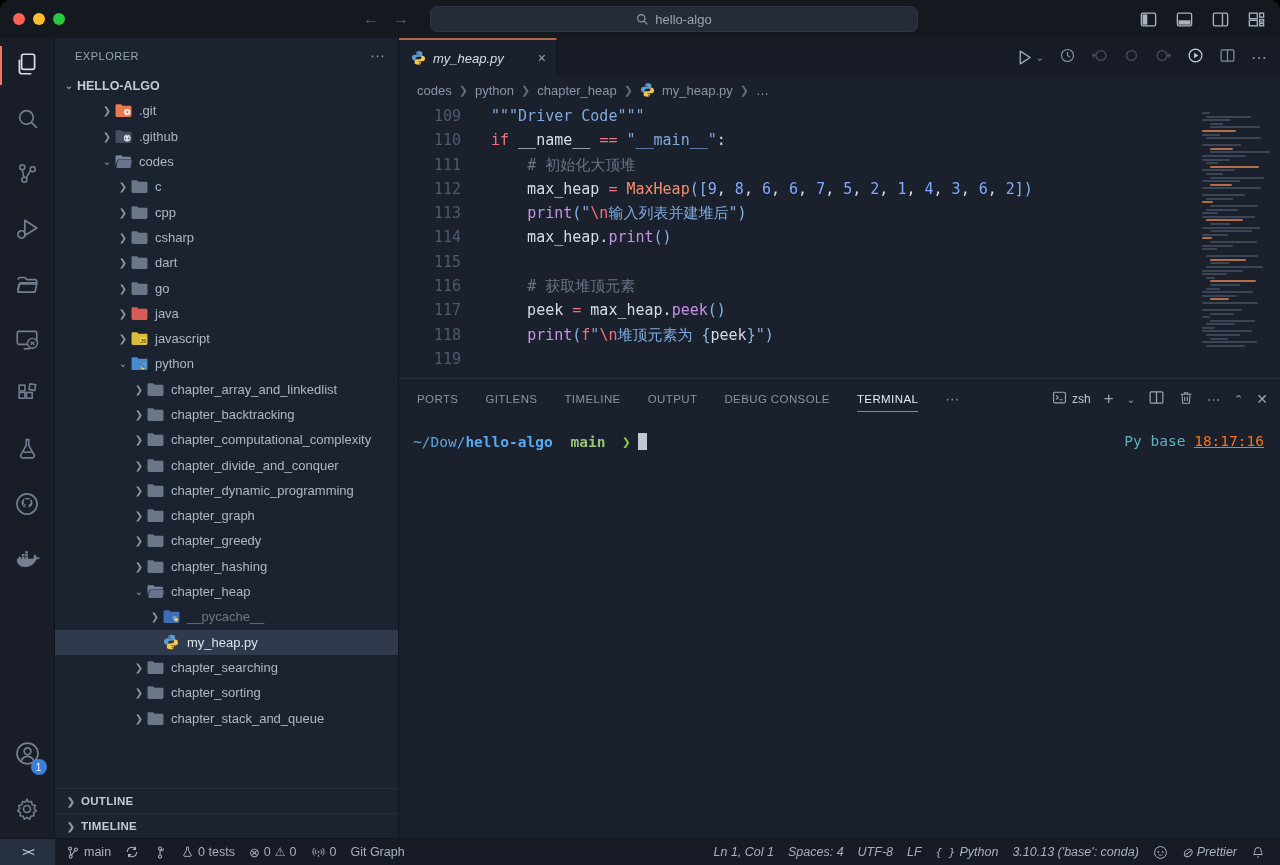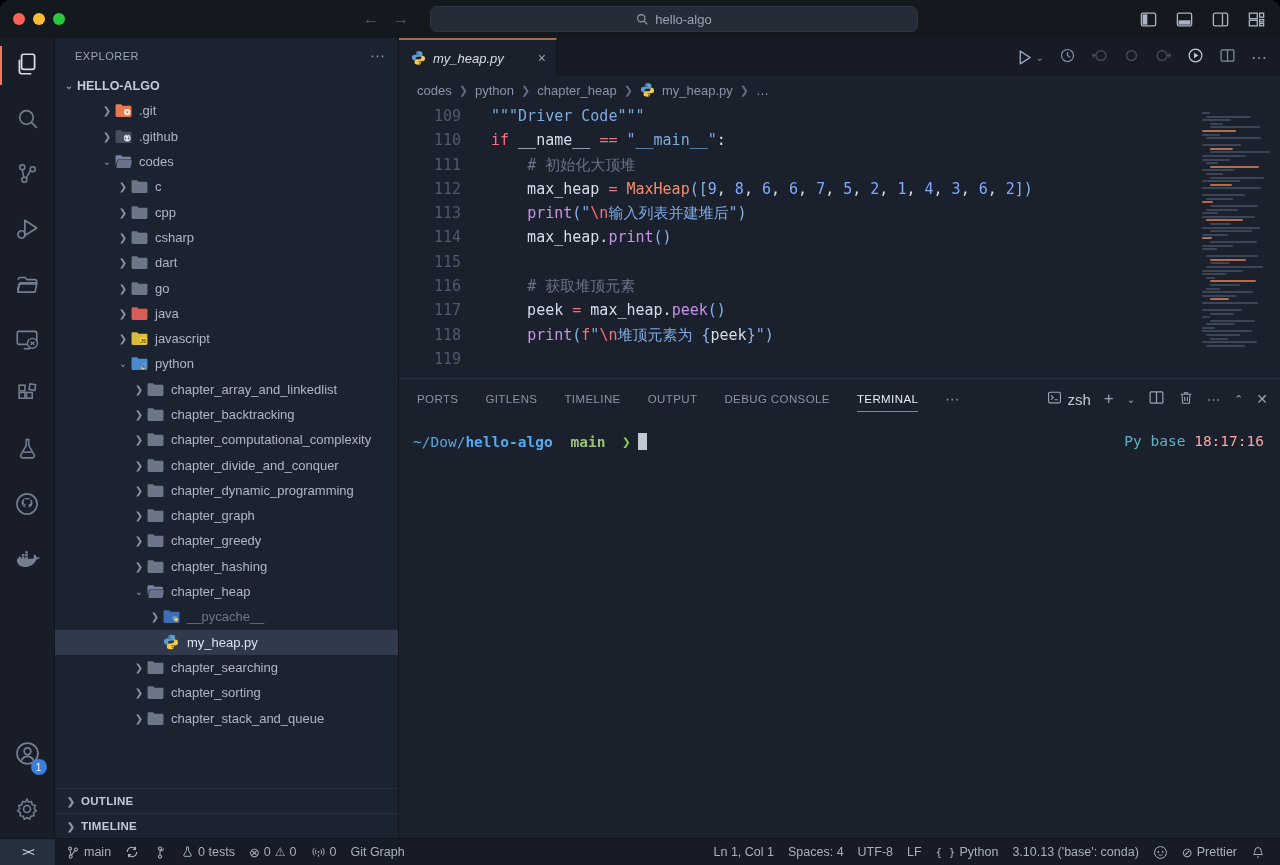--- a/index.html
+++ b/index.html
@@ -65,34 +65,34 @@
   .mm-line.hl { background:#c4764f; opacity:.9; }
 
   
   .panel { flex:0 0 460px; border-top:1px solid #2a3140; background:#1a202c; display:flex; flex-direction:column; }
   .panel-tabs { height:40px; display:flex; align-items:center; padding:0 12px 0 18px; flex:0 0 40px; position:relative; }
   .ptab { margin-right:27px; font-size:11.5px; letter-spacing:.4px; color:#8a94a5; cursor:pointer; height:100%; display:flex; align-items:center; position:relative; }
   .ptab.active { color:#e8ecf3; }
   .ptab.active::after { content:""; position:absolute; bottom:7px; left:0; right:0; height:1.5px; background:#c4764f; }
   .ptab-dots { color:#8a94a5; font-size:14px; letter-spacing:1px; margin-right:10px; cursor:pointer; }
   .panel-actions { margin-left:auto; display:flex; align-items:center; gap:13px; color:#9aa4b4; font-size:13px; }
-  .panel-actions .zsh { display:flex; align-items:center; gap:5px; font-size:15px; color:#c3cbd8; }
+  .panel-actions .zsh { display:flex; align-items:center; gap:5px; font-size:12px; color:#c3cbd8; }
   .terminal { flex:1; font-family:"DejaVu Sans Mono", monospace; font-size:14.5px; padding:14px 14px 0 14px; position:relative; }
   .t-path { color:#5ba2dd; } .t-repo { color:#55aaf0; font-weight:bold; }
   .t-branch { color:#98c379; font-weight:bold; } .t-arrow { color:#8bd148; }
   .t-cursor { display:inline-block; width:9px; height:17px; background:#c0c8d4; vertical-align:-3px; margin-left:7px; }
   .t-right { position:absolute; right:16px; top:14px; }
-  .t-venv { color:#5fb3be; } .t-time { color:#fca5a5; }
+  .t-venv { color:#5fb3be; } .t-time { color:#f97316;text-decoration:underline; }
 
   
   .statusbar { height:27px; background:#161b26; border-top:1px solid #11151d; display:flex; align-items:center; font-size:12.5px; color:#a8b1bd; flex:0 0 27px; }
   .sb-corner { width:55px; height:100%; background:#27303f; display:flex; align-items:center; justify-content:center; color:#c3cbd8; font-family:"DejaVu Sans Mono", monospace; font-size:12px; letter-spacing:-2px; flex:0 0 55px; cursor:pointer; }
   .st-item { display:flex; align-items:center; gap:4px; padding:0 7px; height:100%; cursor:pointer; white-space:nowrap; }
   .st-left { display:flex; align-items:center; margin-left:4px; }
-  .st-right { display:flex; align-items:center; margin-left:auto; margin-right:8px; }
+  .st-right { display:flex; align-items:center; margin-left:auto; margin-right:8px;font-style:italic; }
   .st-item svg { display:block; }
 </style>
 </head>
 <body>
 
 <div class="window">
 
   <div class="titlebar">
     <div class="traffic">
       <span class="tl" style="background:#ff5f57"></span>

